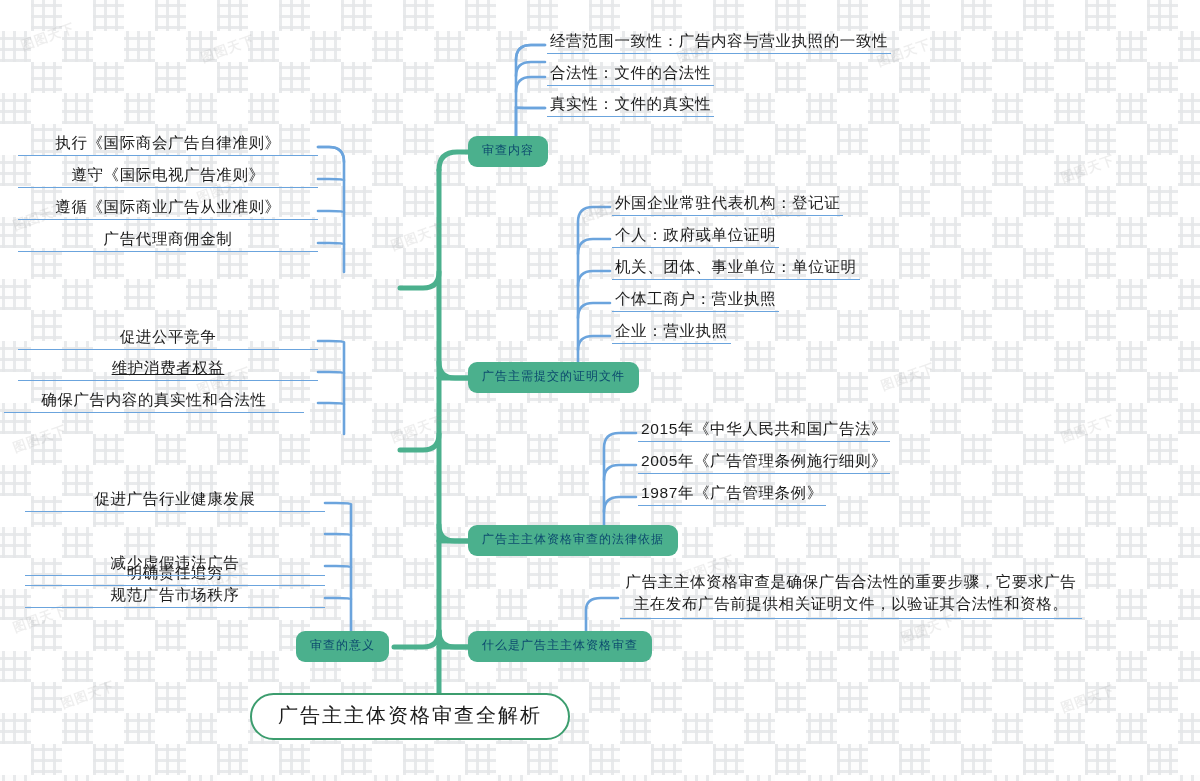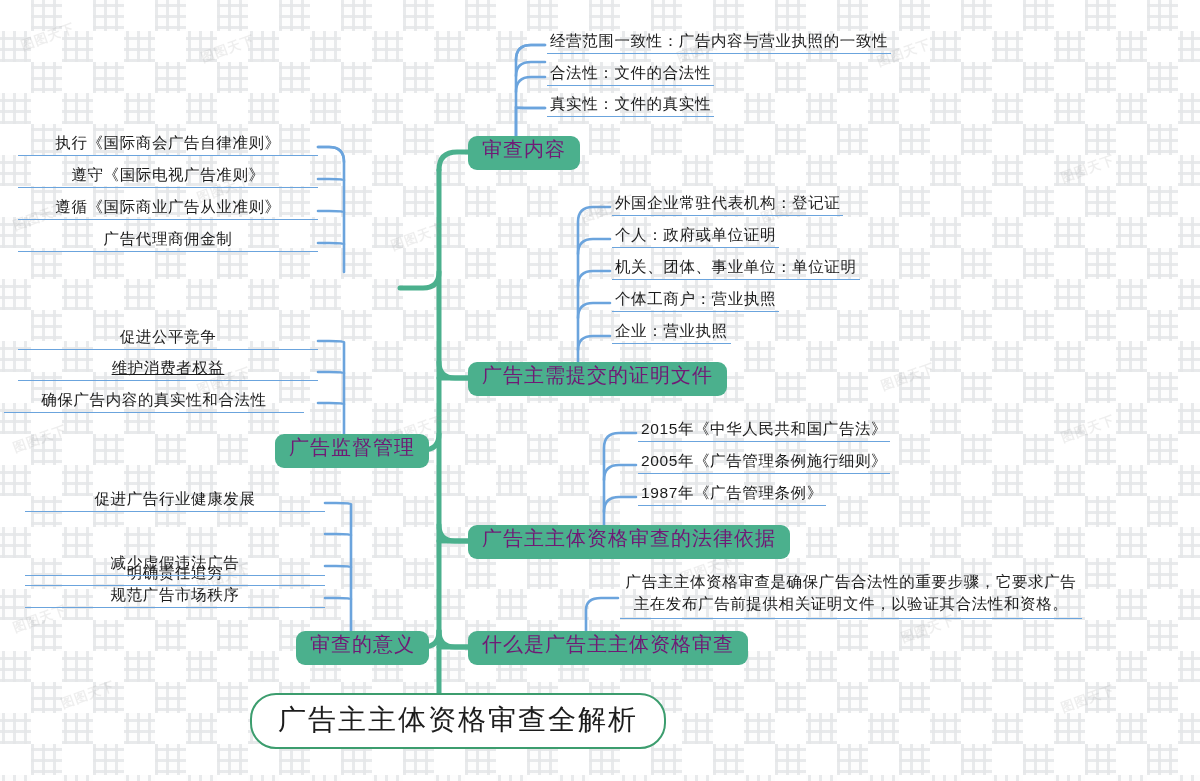--- a/index.html
+++ b/index.html
@@ -51,33 +51,33 @@
     position: absolute;
     box-sizing: border-box;
     white-space: nowrap;
   }
 
   .root-node {
     border: 2px solid #3c9d6e;
     background: #ffffff;
     border-radius: 26px;
     color: #1c1c1c;
-    font-size: 28px;
+    font-size: 20px;
     letter-spacing: 2px;
     padding: 9px 26px 11px 26px;
     line-height: 1.15;
   }
 
   .branch-node {
     background: #4bb08d;
     border-radius: 9px;
-    color: #701a75;
-    font-size: 20px;
+    color: #0c4a6e;
+    font-size: 12px;
     letter-spacing: 1px;
-    padding: 2px 14px 9px 14px;
+    padding: 8px 14px 9px 14px;
     line-height: 1.15;
   }
 
   .leaf {
     position: absolute;
     box-sizing: border-box;
     color: #1b1b1b;
     font-size: 15.5px;
     letter-spacing: 0.6px;
     border-bottom: 1.6px solid #6ba4dd;
@@ -207,23 +207,20 @@
 
   <div class="node branch-node" style="left:468px; top:525px;">
     <span>广告主主体资格审查的法律依据</span>
   </div>
 
   <div class="node branch-node" style="left:468px; top:631px;">
     <span>什么是广告主主体资格审查</span>
   </div>
 
 
-  <div class="node branch-node" style="left:275px; top:434px;">
-    <span>广告监督管理</span>
-  </div>
 
   <div class="node branch-node" style="left:296px; top:631px;">
     <span>审查的意义</span>
   </div>
 
   <div class="leaf" style="left:547px; top:31px;">经营范围一致性：广告内容与营业执照的一致性</div>
   <div class="leaf" style="left:547px; top:63px;">合法性：文件的合法性</div>
   <div class="leaf" style="left:547px; top:94px;">真实性：文件的真实性</div>
 
   <div class="leaf" style="left:612px; top:193px;">外国企业常驻代表机构：登记证</div>

